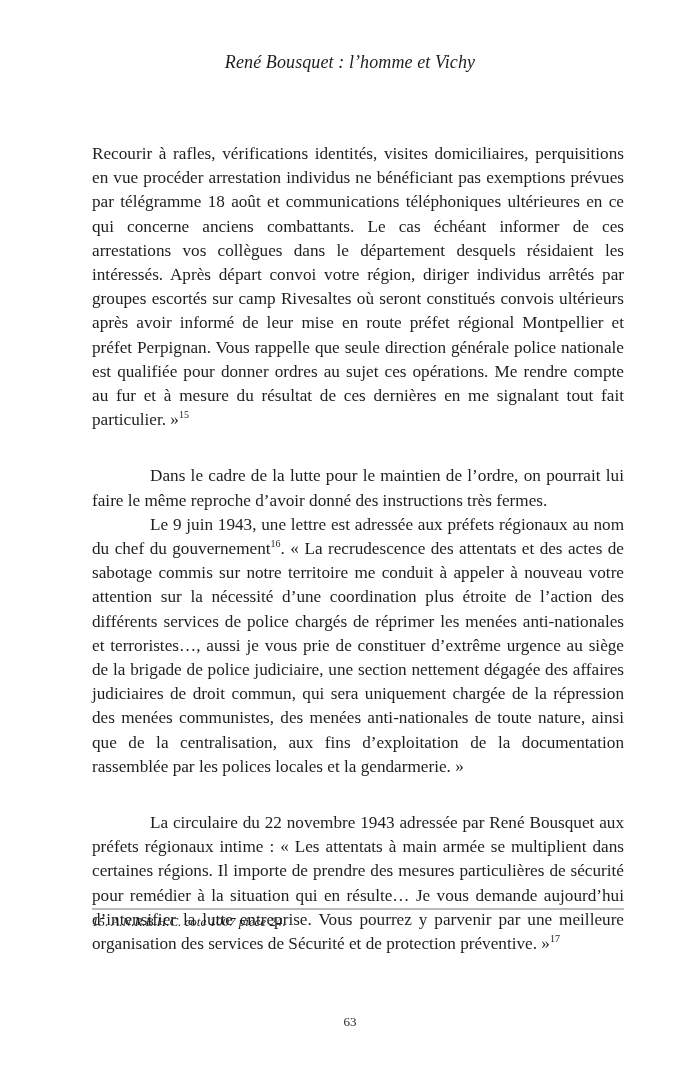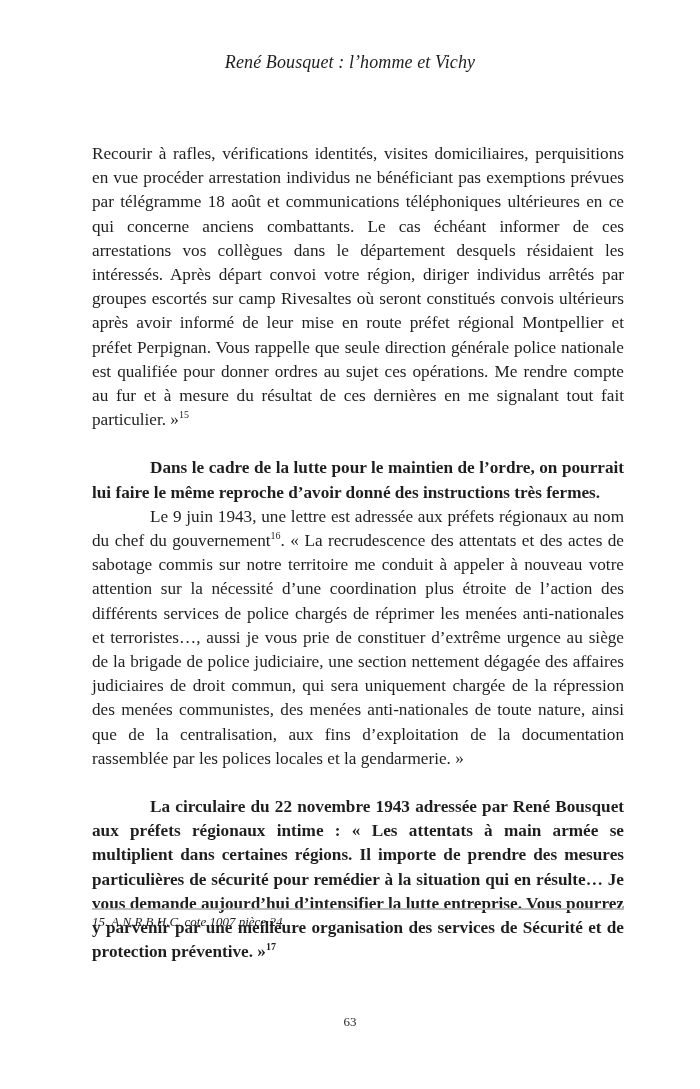--- a/index.html
+++ b/index.html
@@ -4,21 +4,21 @@
 <style>
   html, body { margin: 0; padding: 0; background: #ffffff; }
   body { width: 700px; height: 1089px; position: relative; overflow: hidden;
          font-family: "Liberation Serif", "DejaVu Serif", serif; color: #1e1e1e; }
   .header { position: absolute; top: 52px; left: 0; width: 700px; text-align: center;
             font-style: italic; font-size: 18px; letter-spacing: 0.1px; }
   .body-text { position: absolute; left: 92px; width: 532px; top: 142px;
                font-size: 17.2px; line-height: 24.2px; text-align: justify; }
   .body-text p { margin: 0; }
   .body-text p.indent { text-indent: 58px; }
-  .body-text p.gap { margin-top: 24px; font-weight: bold; }
+  .body-text p.gap { margin-top: 32px; }
   sup { font-size: 10px; line-height: 0; vertical-align: 7px; }
   .rule { position: absolute; left: 92px; width: 532px; top: 908px; height: 0;
           border-top: 2px solid #b9b9b9; }
   .notes { position: absolute; left: 92px; top: 913px; width: 540px;
            font-style: italic; font-size: 13px; line-height: 17px; }
   .notes div { white-space: nowrap; }
   .page-num { position: absolute; top: 1014px; left: 0; width: 700px; text-align: center;
               font-size: 13px; }
 </style>
 </head>

